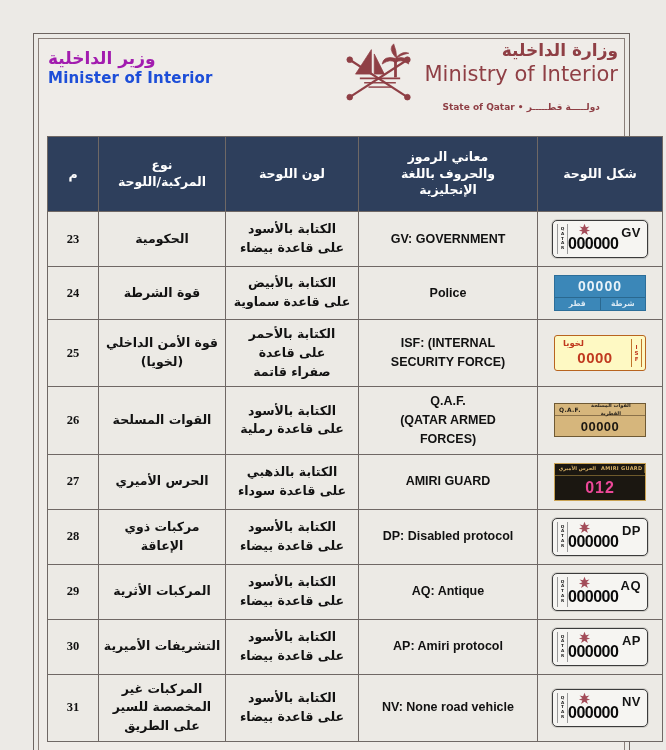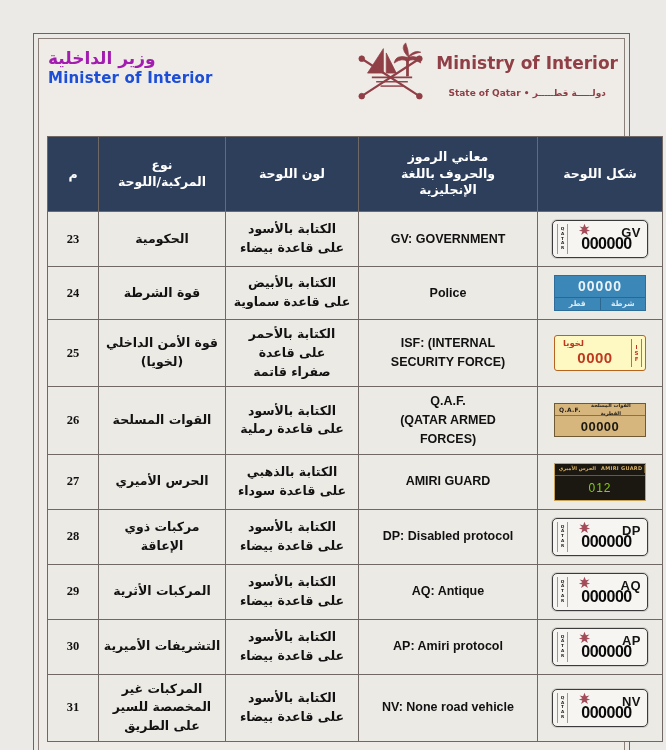--- a/index.html
+++ b/index.html
@@ -105,22 +105,22 @@
   #header-right .txtblock { text-align: right; direction: rtl; }
   #header-right .ar {
     color: #8f3f45;
     font-size: 17px;
     font-weight: bold;
     line-height: 1.25;
     letter-spacing: .5px;
   }
   #header-right .en {
     color: #8f3f45;
-    font-size: 17px;
-    font-weight: bold;
+    font-size: 21px;
+    font-weight: normal;
     direction: ltr;
     text-align: right;
     line-height: 1.25;
   }
   #header-right .sub {
     color: #8f3f45;
     font-size: 9px;
     font-weight: bold;
     direction: rtl;
     text-align: center;
@@ -232,21 +232,21 @@
     width: 15px; height: 14px;
   }
   .plate-white .plate-number {
     position: absolute;
     left: 15px; right: 2px; bottom: 1px;
     font-size: 16px;
     font-weight: bold;
     color: #0a0a0a;
     font-family: "Liberation Sans", sans-serif;
     letter-spacing: -0.5px;
-    text-align: center;
+    text-align: left;
   }
 
   
   .plate-police {
     width: 92px;
     height: 36px;
     background: #3b87b8;
     border: 1px solid #2c6e99;
     position: relative;
     direction: rtl;
@@ -385,23 +385,23 @@
   .plate-amiri .am-top span {
     flex: 1;
     text-align: center;
   }
   .plate-amiri .am-top .am-en { direction: ltr; letter-spacing: .3px; border-right: 1px solid #6e5a2c; }
   .plate-amiri .am-num {
     flex: 1;
     display: flex;
     align-items: center;
     justify-content: center;
-    color: #84cc16;
-    font-size: 12px;
-    font-weight: normal;
+    color: #ec4899;
+    font-size: 16px;
+    font-weight: bold;
     font-family: "Liberation Sans", sans-serif;
     letter-spacing: 1px;
   }
 </style>
 </head>
 <body>
 
 <div id="page-frame"></div>
 <div id="page-frame-inner"></div>
 
@@ -419,20 +419,21 @@
 
 <div id="doc-header">
 
   <div id="header-left">
     <div class="ar">وزير الداخلية</div>
     <div class="en">Minister of Interior</div>
   </div>
 
   <div id="header-right">
     <div class="txtblock">
+      <div class="ar">وزارة الداخلية</div>
       <div class="en">Ministry of Interior</div>
       <div class="sub">دولـــــة قطـــــر •  State of Qatar</div>
     </div>
     <svg id="crest" viewBox="0 0 100 100">
       <g stroke="#8f3f45" fill="#8f3f45">
 
         <path d="M8 78 L88 26" stroke-width="3" fill="none"></path>
         <path d="M8 26 L88 78" stroke-width="3" fill="none"></path>
         <circle cx="8" cy="78" r="4"></circle>
           <circle cx="88" cy="26" r="4"></circle>

